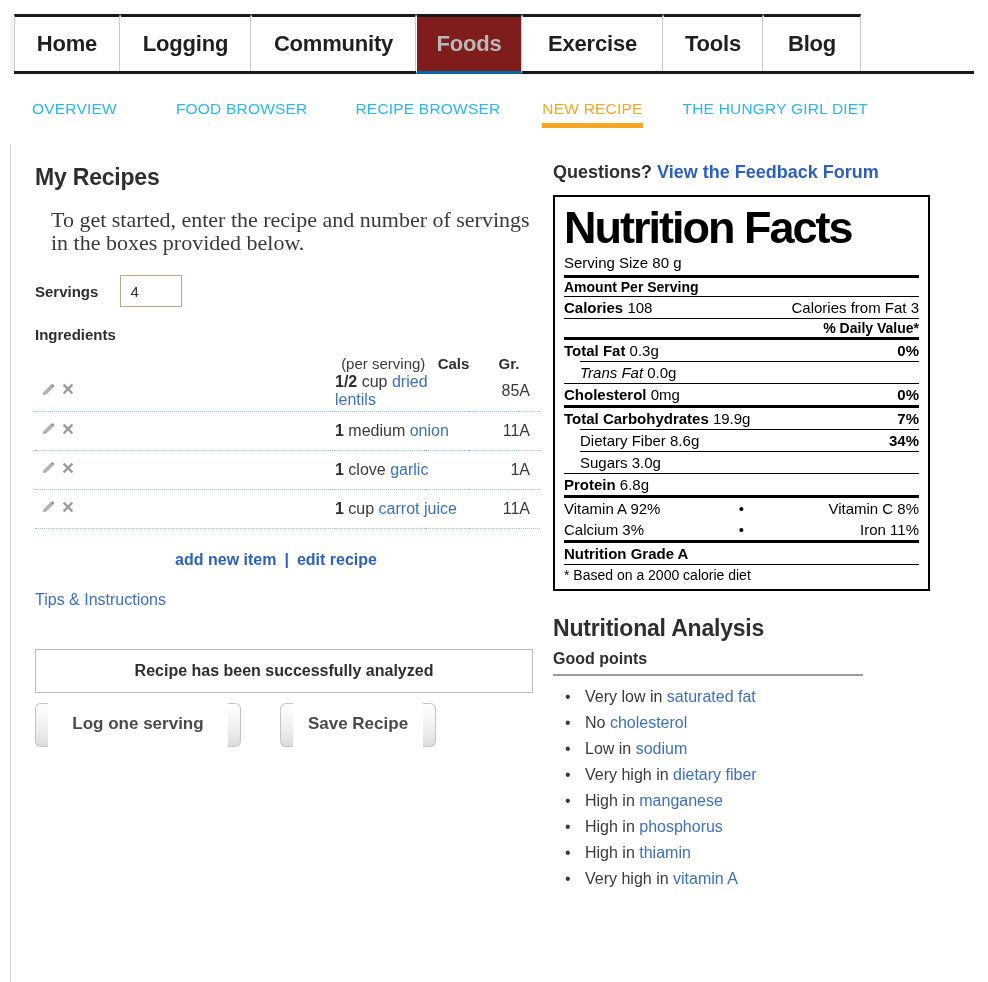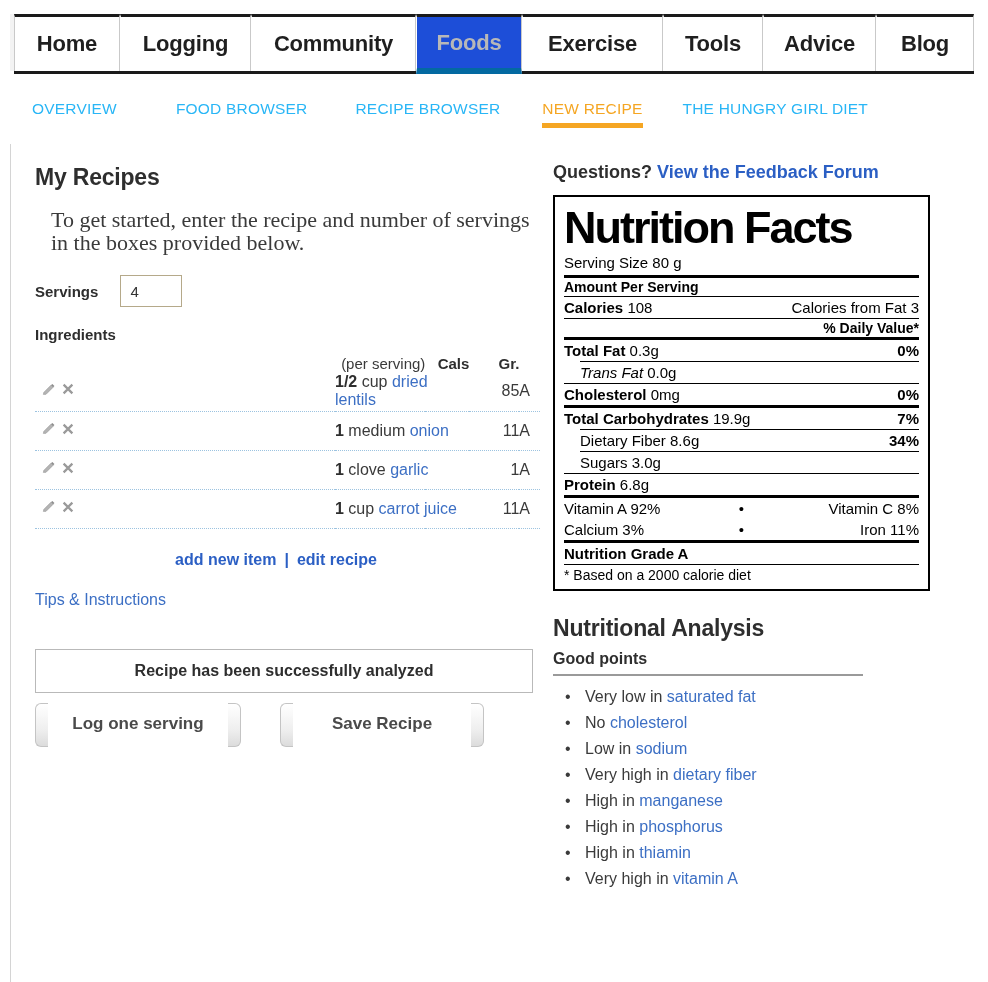--- a/index.html
+++ b/index.html
@@ -46,22 +46,22 @@
     letter-spacing: -0.2px;
     cursor: pointer;
     user-select: none;
   }
   .tab:first-child {
     border-left: 1px solid #c9c9c9;
     box-shadow: -4px 0 0 0 #f3f3f3;
   }
   .tab.active {
     color: #b8b8b8;
-    background: #1d4ed8;
-    border-bottom: 6px solid #0369a1;
+    background: #7f1d1d;
+    border-bottom: 3px solid #0369a1;
     margin-bottom: -3px;
     z-index: 3;
     text-align: right;
   }
   .tab.w-home { width: 106px; }
   .tab.w-logging { width: 131px; }
   .tab.w-community { width: 165px; }
   .tab.w-foods { width: 106px; }
   .tab.w-exercise { width: 141px; }
   .tab.w-tools { width: 100px; }
@@ -250,21 +250,21 @@
     content: "";
     position: absolute;
     top: 0;
     width: 12px; height: 42px;
     background: linear-gradient(to bottom,#ffffff 0%,#efefef 60%,#dcdcdc 100%);
     border: 1px solid #c4c4c4;
   }
   .cap-btn::before { left: 0; border-radius: 6px 0 0 6px; border-right: none; }
   .cap-btn::after { right: 0; border-radius: 0 6px 6px 0; border-left: none; }
   .btn-log { width: 206px; }
-  .btn-save { width: 204px; text-align: right; }
+  .btn-save { width: 156px; text-align: right; }
 
   
   #rightcol {
     position: absolute;
     left: 542px; top: 18px;
     width: 424px;
   }
   #questions-line {
     font-size: 18px;
     font-weight: bold;
@@ -374,23 +374,20 @@
         <span>Community</span>
       </div>
       <div class="tab w-foods active">
         <span>Foods</span>
       </div>
       <div class="tab w-exercise">
         <span>Exercise</span>
       </div>
       <div class="tab w-tools">
         <span>Tools</span>
-      </div>
-      <div class="tab w-advice">
-        <span>Advice</span>
       </div>
       <div class="tab w-blog">
         <span>Blog</span>
       </div>
     </div>
 </div>
 
 <div id="subnav">
     <div class="subnav-item sn-gap-1">OVERVIEW</div>
     <div class="subnav-item sn-gap-2">FOOD BROWSER</div>

